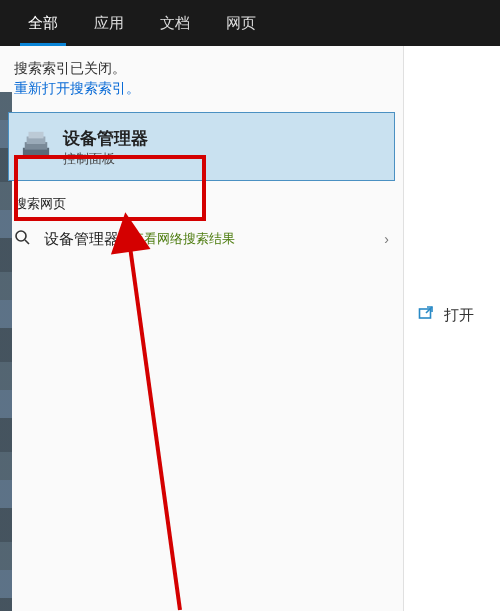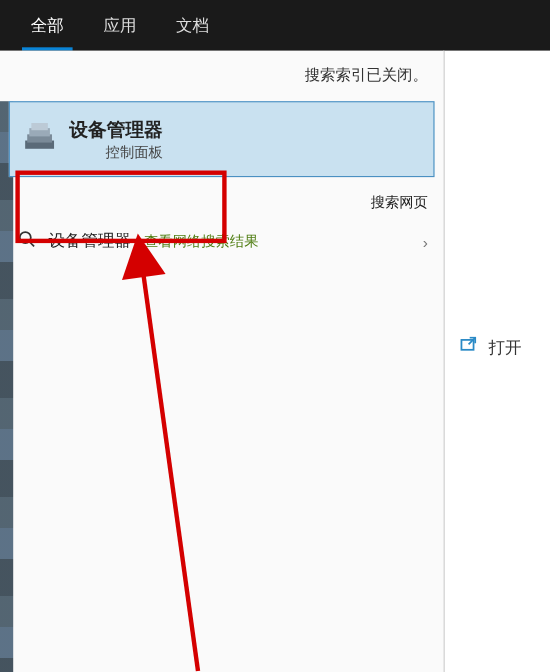--- a/index.html
+++ b/index.html
@@ -31,21 +31,20 @@
     content: "";
     position: absolute;
     left: 10px; right: 10px; bottom: 0;
     height: 3px;
     background: #0a84d6;
   }
   .tab .chev { margin-left: 6px; font-size: 11px; }
   .main {
     display: flex;
     height: calc(100% - 46px);
-    text-align: right;
   }
   .left {
     width: 404px;
     background: #fafafa;
     border-right: 1px solid #e0e0e0;
     position: relative;
   }
   .right {
     flex: 1;
     background: #fff;
@@ -117,28 +116,30 @@
     opacity: .8;
   }
 </style>
 </head>
 <body>
 
 <div class="tabs">
   <div class="tab active">全部</div>
   <div class="tab">应用</div>
   <div class="tab">文档</div>
+  <div class="tab">网页</div>
 </div>
 
 <div class="main">
   <div class="left">
     <div class="edge"></div>
 
     <div class="notice">
       <div>搜索索引已关闭。</div>
+      <span class="link">重新打开搜索索引。</span>
     </div>
 
 
     <div class="result">
       <span class="icon">
         <svg viewBox="0 0 32 32" width="30" height="30">
           <rect x="2" y="20" width="28" height="8" fill="#5a6a78"></rect>
           <rect x="4" y="14" width="24" height="8" fill="#7a8a98"></rect>
           <rect x="6" y="8" width="20" height="8" fill="#9aaab8"></rect>
           <rect x="8" y="3" width="16" height="7" fill="#bccad6"></rect>

